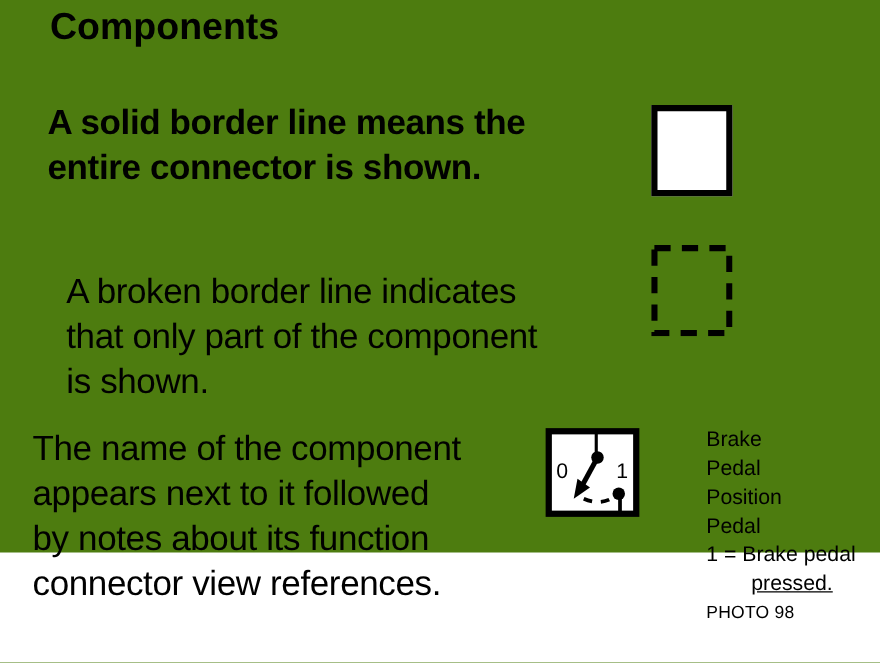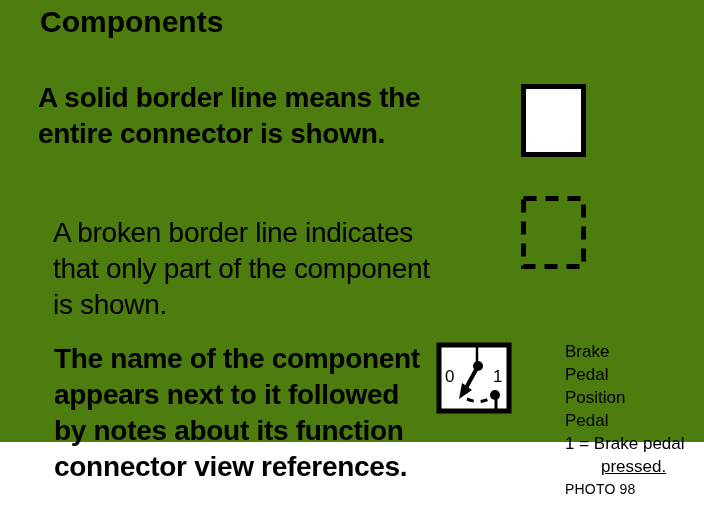--- a/index.html
+++ b/index.html
@@ -25,21 +25,21 @@
   }
   .para {
     position: absolute;
     font-size: 28px;
     line-height: 36px;
     letter-spacing: -0.3px;
     white-space: nowrap;
   }
   #p-solid  { left: 38px; top: 80px; font-weight: bold;  }
   #p-broken { left: 53px; top: 191px; margin-top: 24px; }
-  #p-name   { left: 54px; top: 341px; font-weight: bold; }
+  #p-name   { left: 26px; top: 341px; }
 
   #box-solid {
     position: absolute;
     left: 521px; top: 84px;
     width: 65px; height: 73px;
     box-sizing: border-box;
     border: 5px solid #000000;
     background: #ffffff;
   }
   #box-broken {

